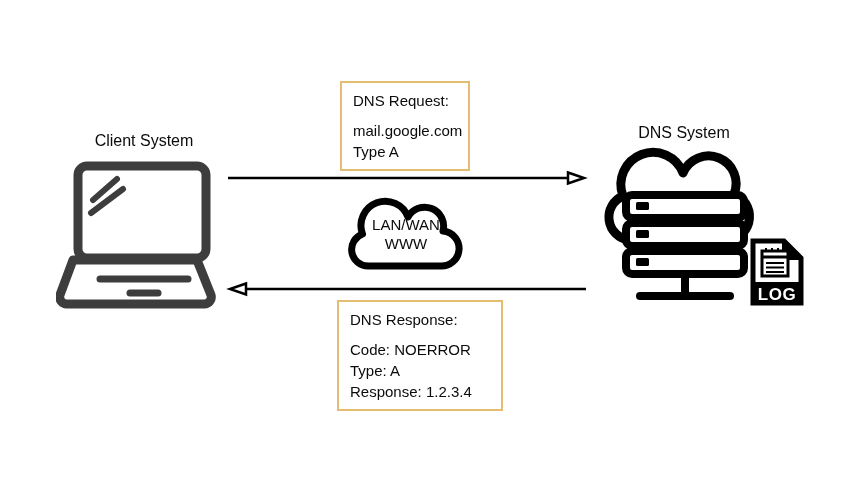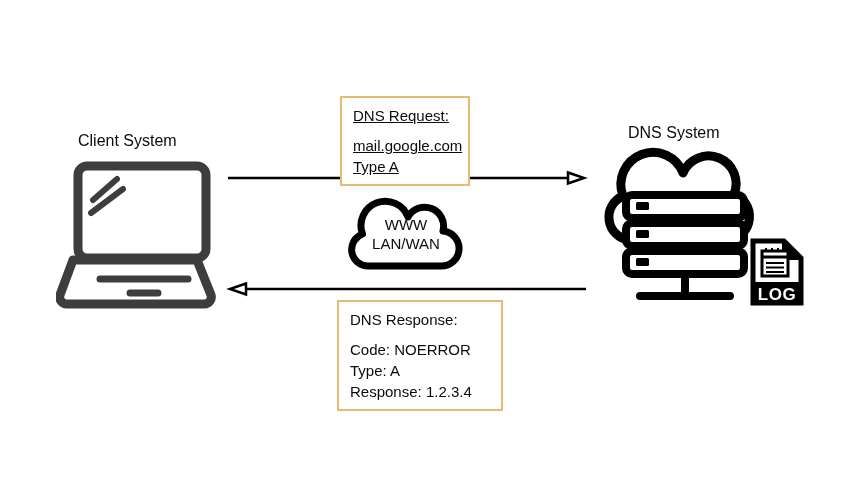--- a/index.html
+++ b/index.html
@@ -10,21 +10,21 @@
     height: 488px;
     background: #ffffff;
     font-family: "Liberation Sans", "DejaVu Sans", sans-serif;
     color: #000;
     overflow: hidden;
   }
   .abs { position: absolute; }
   .node-label {
     font-size: 16px;
     color: #0b0b0b;
-    text-align: left;
+    text-align: center;
     white-space: nowrap;
   }
   .note-box {
     border: 2px solid #e4bd72;
     background: #ffffff;
     padding: 7px 11px;
     font-size: 15px;
     line-height: 21px;
     color: #0b0b0b;
   }
@@ -53,34 +53,34 @@
     <path d="M17,102 L141,102 L155,137 A7,7 0 0 1 148,146 L11,146 A7,7 0 0 1 4,137 Z" fill="#ffffff" stroke="#3d3d3d" stroke-width="9" stroke-linejoin="round"></path>
     <line x1="44" y1="121" x2="132" y2="121" stroke="#3d3d3d" stroke-width="7" stroke-linecap="round"></line>
     <line x1="74" y1="135" x2="102" y2="135" stroke="#3d3d3d" stroke-width="7" stroke-linecap="round"></line>
   </svg>
 
   <svg class="abs" style="left:224px; top:168px;" width="364" height="20" viewBox="0 0 364 20">
     <line x1="4" y1="10" x2="344" y2="10" stroke="#000" stroke-width="2.5"></line>
     <path d="M344,4.5 L360,10 L344,15.5 Z" fill="#ffffff" stroke="#000" stroke-width="2.5" stroke-linejoin="miter"></path>
   </svg>
 
-  <div class="abs note-box" style="left:340px; top:96px; width:130px; min-height:81px;text-decoration:underline;">
+  <div class="abs note-box" style="left:340px; top:81px; width:130px; min-height:81px;">
     <div class="note-title">DNS Request:</div>
     <div class="note-lines">
       <div class="note-line">mail.google.com</div>
       <div class="note-line">Type A</div>
     </div>
   </div>
 
   <svg class="abs" style="left:342px; top:196px;" width="128" height="76" viewBox="0 0 128 76">
     <path d="M26,70 A16.5,16.5 0 0 1 20.5,38 A24,24 0 0 1 66,21 A19,19 0 0 1 101,35 A17.5,17.5 0 0 1 98,70 Z" fill="#ffffff" stroke="#000" stroke-width="7" stroke-linejoin="round"></path>
   </svg>
   <div class="abs cloud-text" style="left:342px; top:215px; width:128px;">
+    <div>LAN/WAN</div>
     <div>WWW</div>
-    <div>LAN/WAN</div>
   </div>
 
   <svg class="abs" style="left:224px; top:279px;" width="366" height="20" viewBox="0 0 366 20">
     <line x1="362" y1="10" x2="22" y2="10" stroke="#000" stroke-width="2.5"></line>
     <path d="M22,4.5 L6,10 L22,15.5 Z" fill="#ffffff" stroke="#000" stroke-width="2.5" stroke-linejoin="miter"></path>
   </svg>
 
   <div class="abs note-box" style="left:337px; top:300px; width:166px; min-height:105px;">
     <div class="note-title">DNS Response:</div>
     <div class="note-lines">

